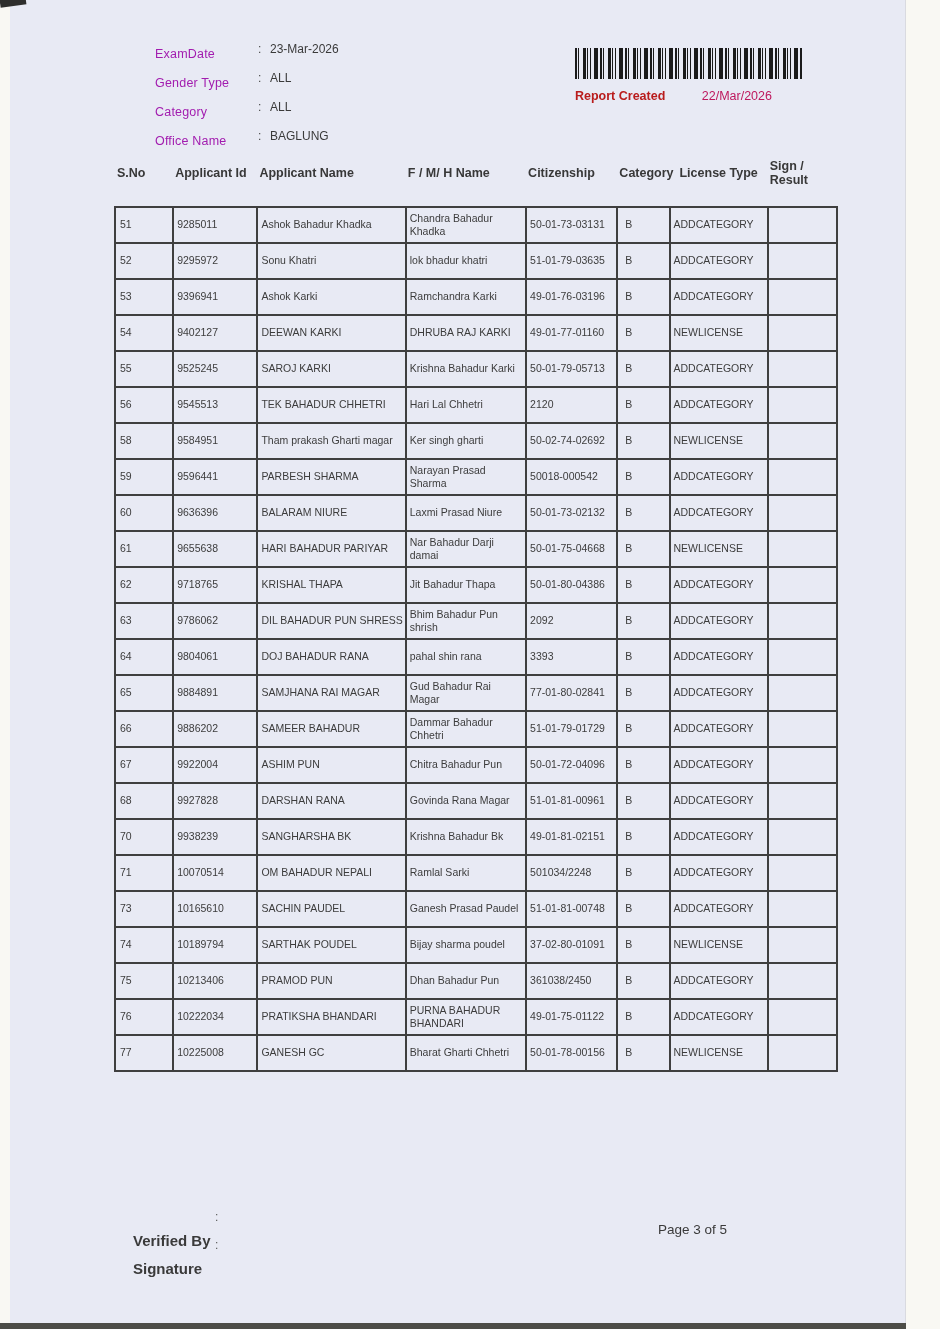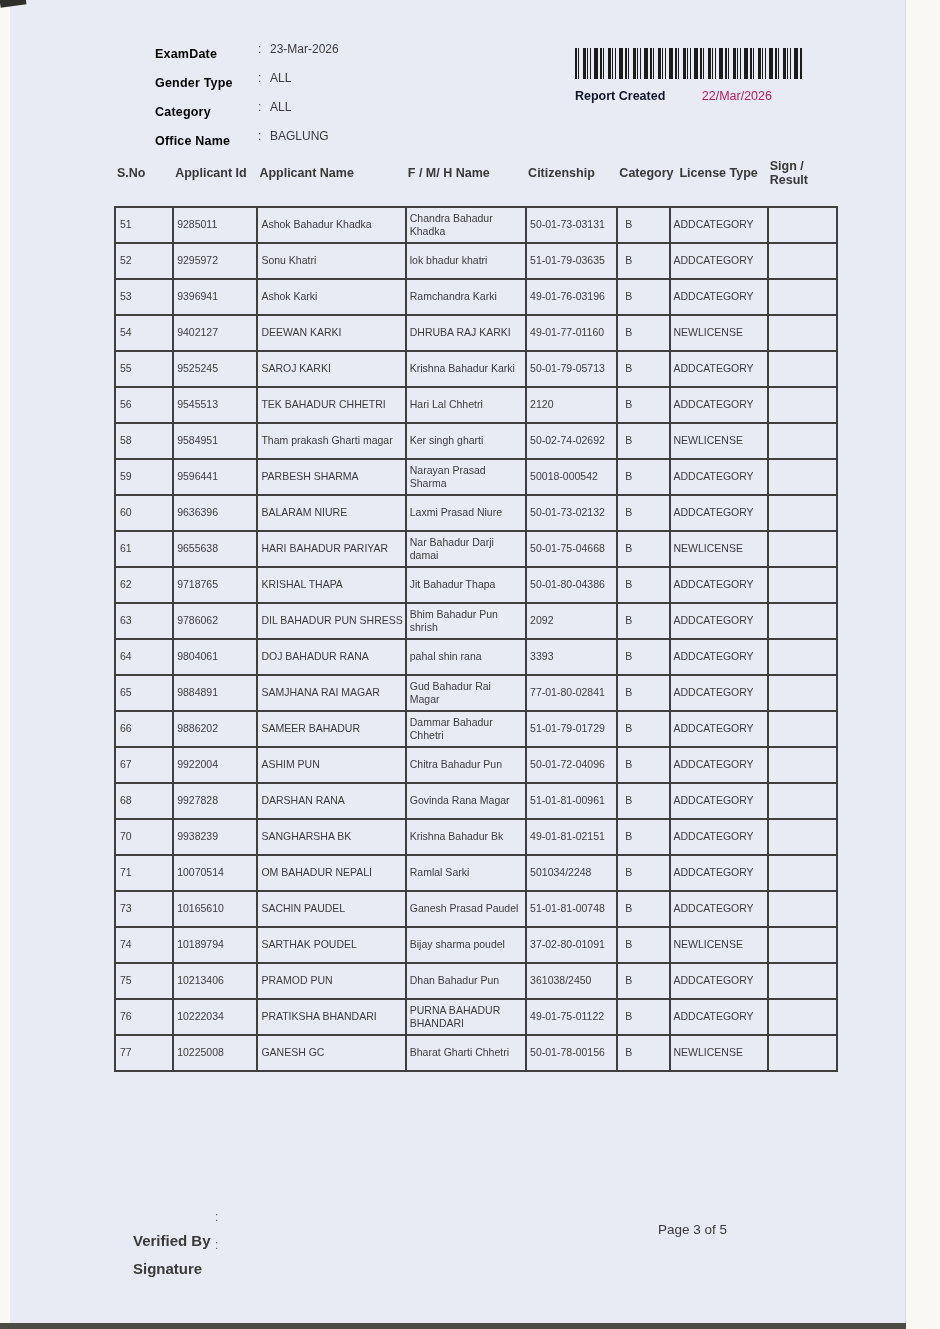--- a/index.html
+++ b/index.html
@@ -27,37 +27,37 @@
     transform:rotate(-8deg);
   }
   .bottom-band{
     position:absolute;left:-10px;bottom:0;
     width:906px;height:6px;
     background:#4c4c47;
   }
   
   .hdr-fields{position:absolute;left:145px;top:34px;}
   .f-row{display:flex;align-items:center;height:29px;}
-  .f-label{font-weight:bold;font-size:12.5px;width:103px;color:#000000;letter-spacing:.2px;margin-top:10px;}
+  .f-label{font-weight:normal;font-size:12.5px;width:103px;color:#a21caf;letter-spacing:.2px;margin-top:10px;}
   .f-sep{width:12px;font-size:12px;color:#4a4a4a;}
   .f-value{font-size:12px;color:#3a3a3a;}
   
   .barcode{
     position:absolute;left:565px;top:48px;
     width:228px;height:31px;
     background:repeating-linear-gradient(90deg,
       #1b1b1b 0 2px, transparent 2px 3px,
       #1b1b1b 3px 4px, transparent 4px 8px,
       #1b1b1b 8px 11px, transparent 11px 12px,
       #1b1b1b 12px 13px, transparent 13px 15px,
       #1b1b1b 15px 16px, transparent 16px 19px,
       #1b1b1b 19px 23px, transparent 23px 25px);
   }
   .report-created{position:absolute;left:565px;top:89px;font-size:12.5px;}
-  .rc-label{font-weight:bold;color:#0f172a;margin-right:33px;}
+  .rc-label{font-weight:bold;color:#b91c1c;margin-right:33px;}
   .rc-value{color:#be185d;}
   
   table.roster{
     position:absolute;left:104px;top:160px;
     width:724px;
     border-collapse:collapse;
     table-layout:fixed;
   }
   .roster col.c0{width:58px;}
   .roster col.c1{width:84px;}

